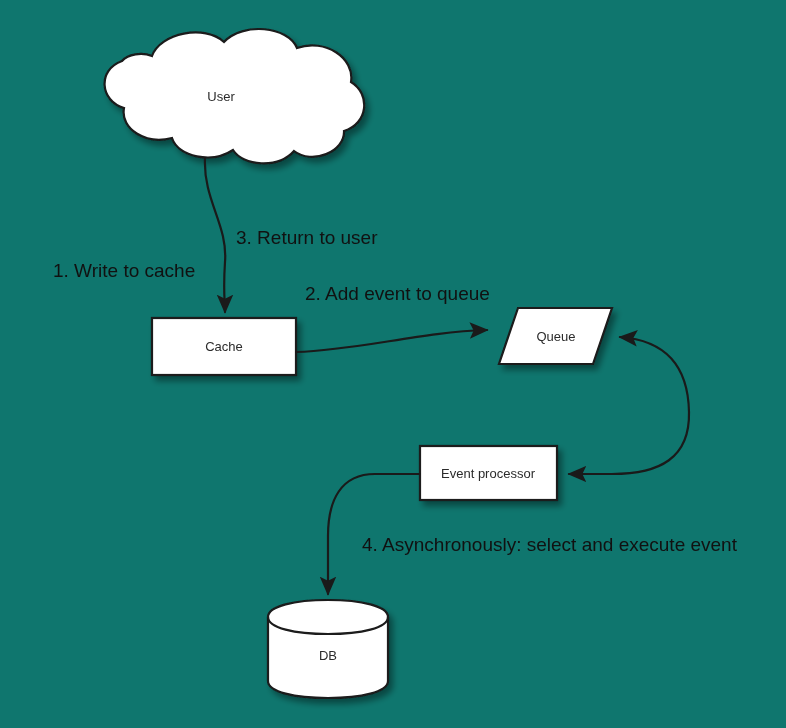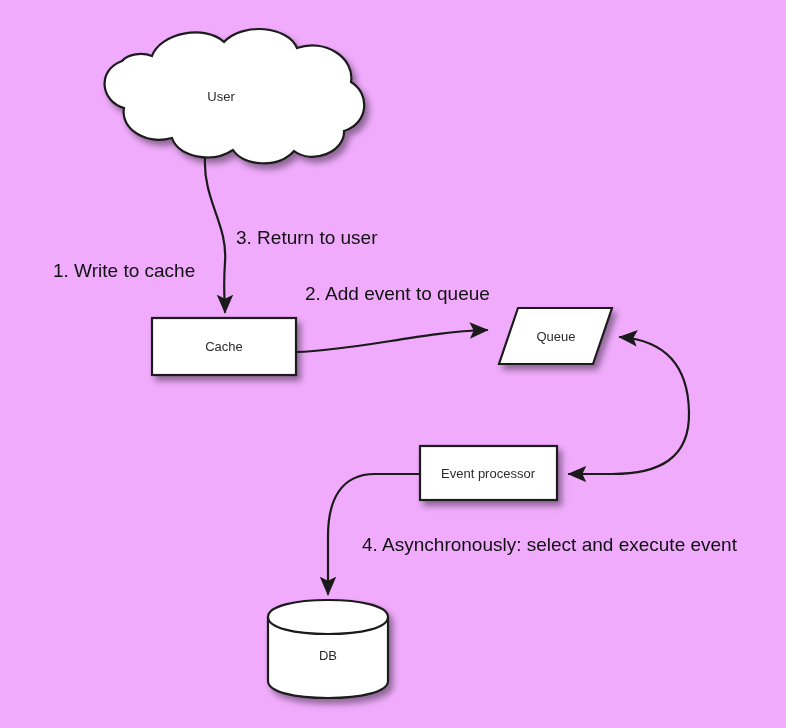--- a/index.html
+++ b/index.html
@@ -12,21 +12,21 @@
     width: 786px;
     height: 728px;
     font-family: "Liberation Sans", sans-serif;
     color: #1a1a1a;
     overflow: hidden;
   }
   #diagram-canvas {
     position: relative;
     width: 786px;
     height: 728px;
-    background: #f0abfc;
+    background: #0f766e;
   }
   #diagram-svg {
     position: absolute;
     top: 0;
     left: 0;
     width: 786px;
     height: 728px;
   }
   .node-label {
     font-family: "Liberation Sans", sans-serif;

